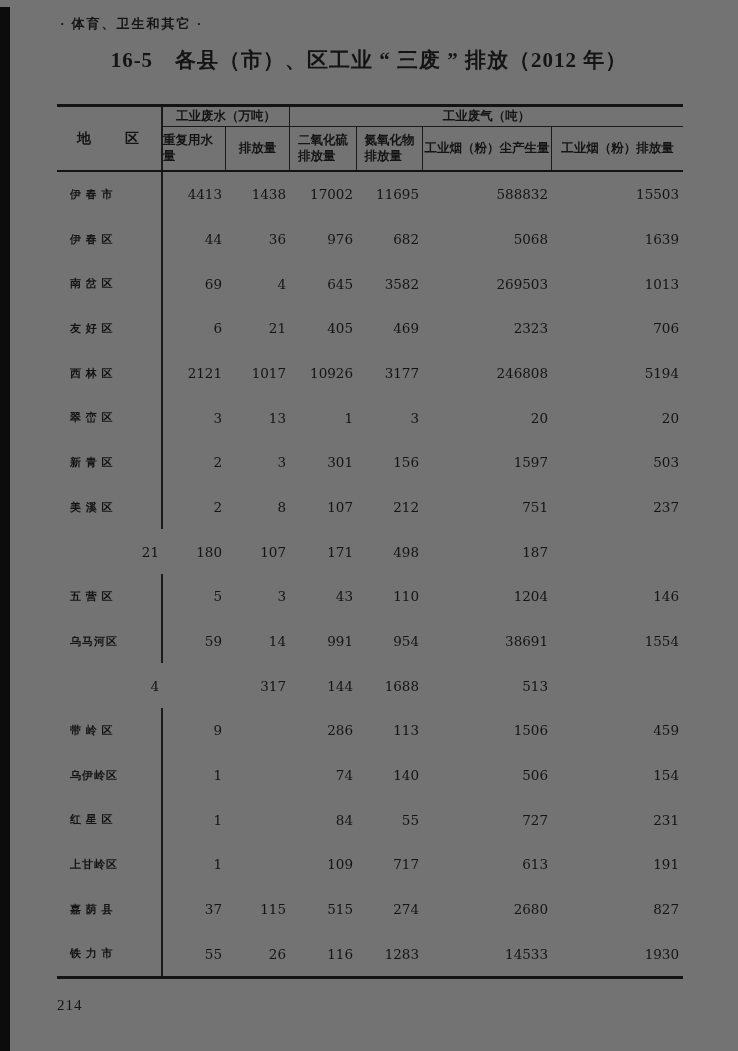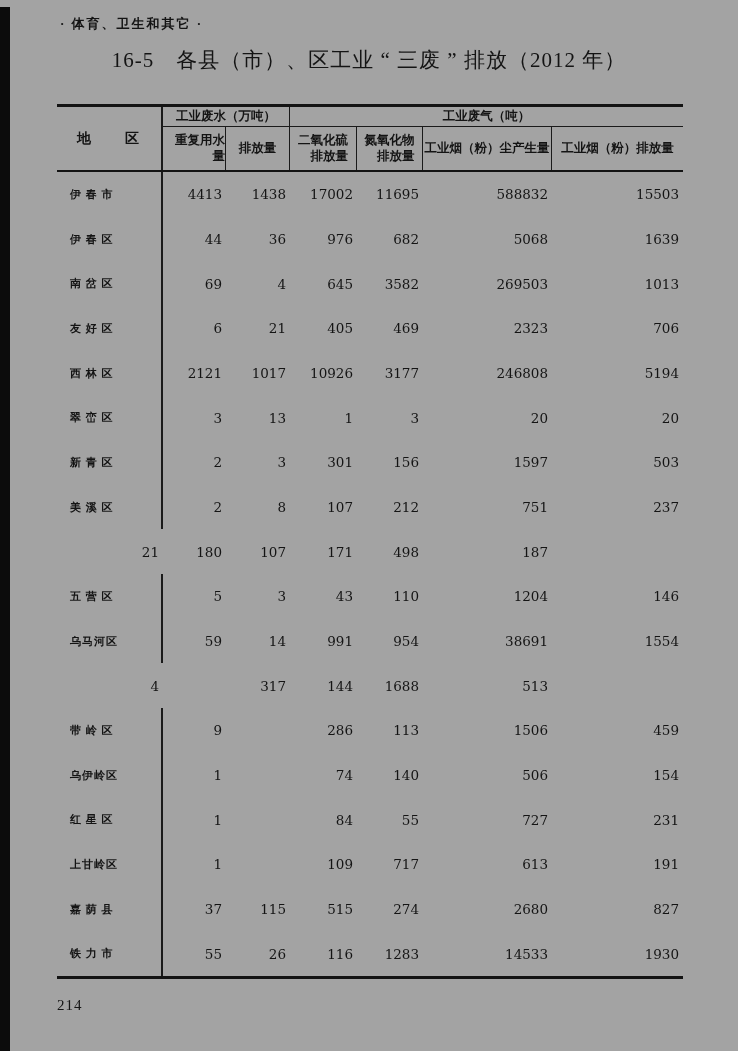--- a/index.html
+++ b/index.html
@@ -1,46 +1,46 @@
 <!DOCTYPE html>
 <html><head>
 <meta charset="utf-8">
 <style>
   * { margin:0; padding:0; box-sizing:border-box; }
   body { background:#e8e8e8; font-family:"Liberation Serif","DejaVu Serif",serif; }
   .page {
     position:relative; width:738px; height:1051px;
-    background:#a3a3a3; color:#141414; overflow:hidden;
+    background:#737373; color:#141414; overflow:hidden;
     margin:0 auto;
   }
   .scan-bar { position:absolute; left:0; top:7px; width:10px; height:1044px; background:#0c0c0c; }
 
   .header-note {
     position:absolute; left:60px; top:15px;
     font-size:13px; font-weight:700; letter-spacing:2px;
     font-family:"Liberation Serif","DejaVu Serif",serif;
   }
   .doc-title {
     position:absolute; left:0; top:46px; width:738px;
-    text-align:center; font-size:21px; font-weight:400; letter-spacing:1px;
+    text-align:center; font-size:21px; font-weight:700; letter-spacing:1px;
   }
 
   .table-wrap {
     position:absolute; left:57px; top:104px; width:626px;
     border-top:3px solid #131313;
     border-bottom:3px solid #131313;
   }
   .thead {
     display:grid;
     grid-template-columns:106px 63px 64px 67px 66px 129px 131px;
     grid-template-rows:20px 43px;
     border-bottom:2px solid #131313;
     font-weight:700; font-size:12.5px;
   }
-  .thead .cell { display:flex; align-items:center; justify-content:center; text-align:right; }
+  .thead .cell { display:flex; align-items:center; justify-content:center; text-align:left; }
   .region-head { grid-row:1/3; grid-column:1; border-right:2px solid #1a1a1a; font-size:14px; letter-spacing:2px; }
   .group-water { grid-row:1; grid-column:2/4; border-right:1.5px solid #1a1a1a; border-bottom:1.5px solid #1a1a1a; }
   .group-gas   { grid-row:1; grid-column:4/8; border-bottom:1.5px solid #1a1a1a; }
   .sub { grid-row:2; white-space:pre-line; line-height:1.25; }
   .sub-0 { grid-column:2; border-right:1.5px solid #1a1a1a; }
   .sub-1 { grid-column:3; border-right:1.5px solid #1a1a1a; }
   .sub-2 { grid-column:4; border-right:1.5px solid #1a1a1a; }
   .sub-3 { grid-column:5; border-right:1.5px solid #1a1a1a; }
   .sub-4 { grid-column:6; border-right:1.5px solid #1a1a1a; }
   .sub-5 { grid-column:7; }

